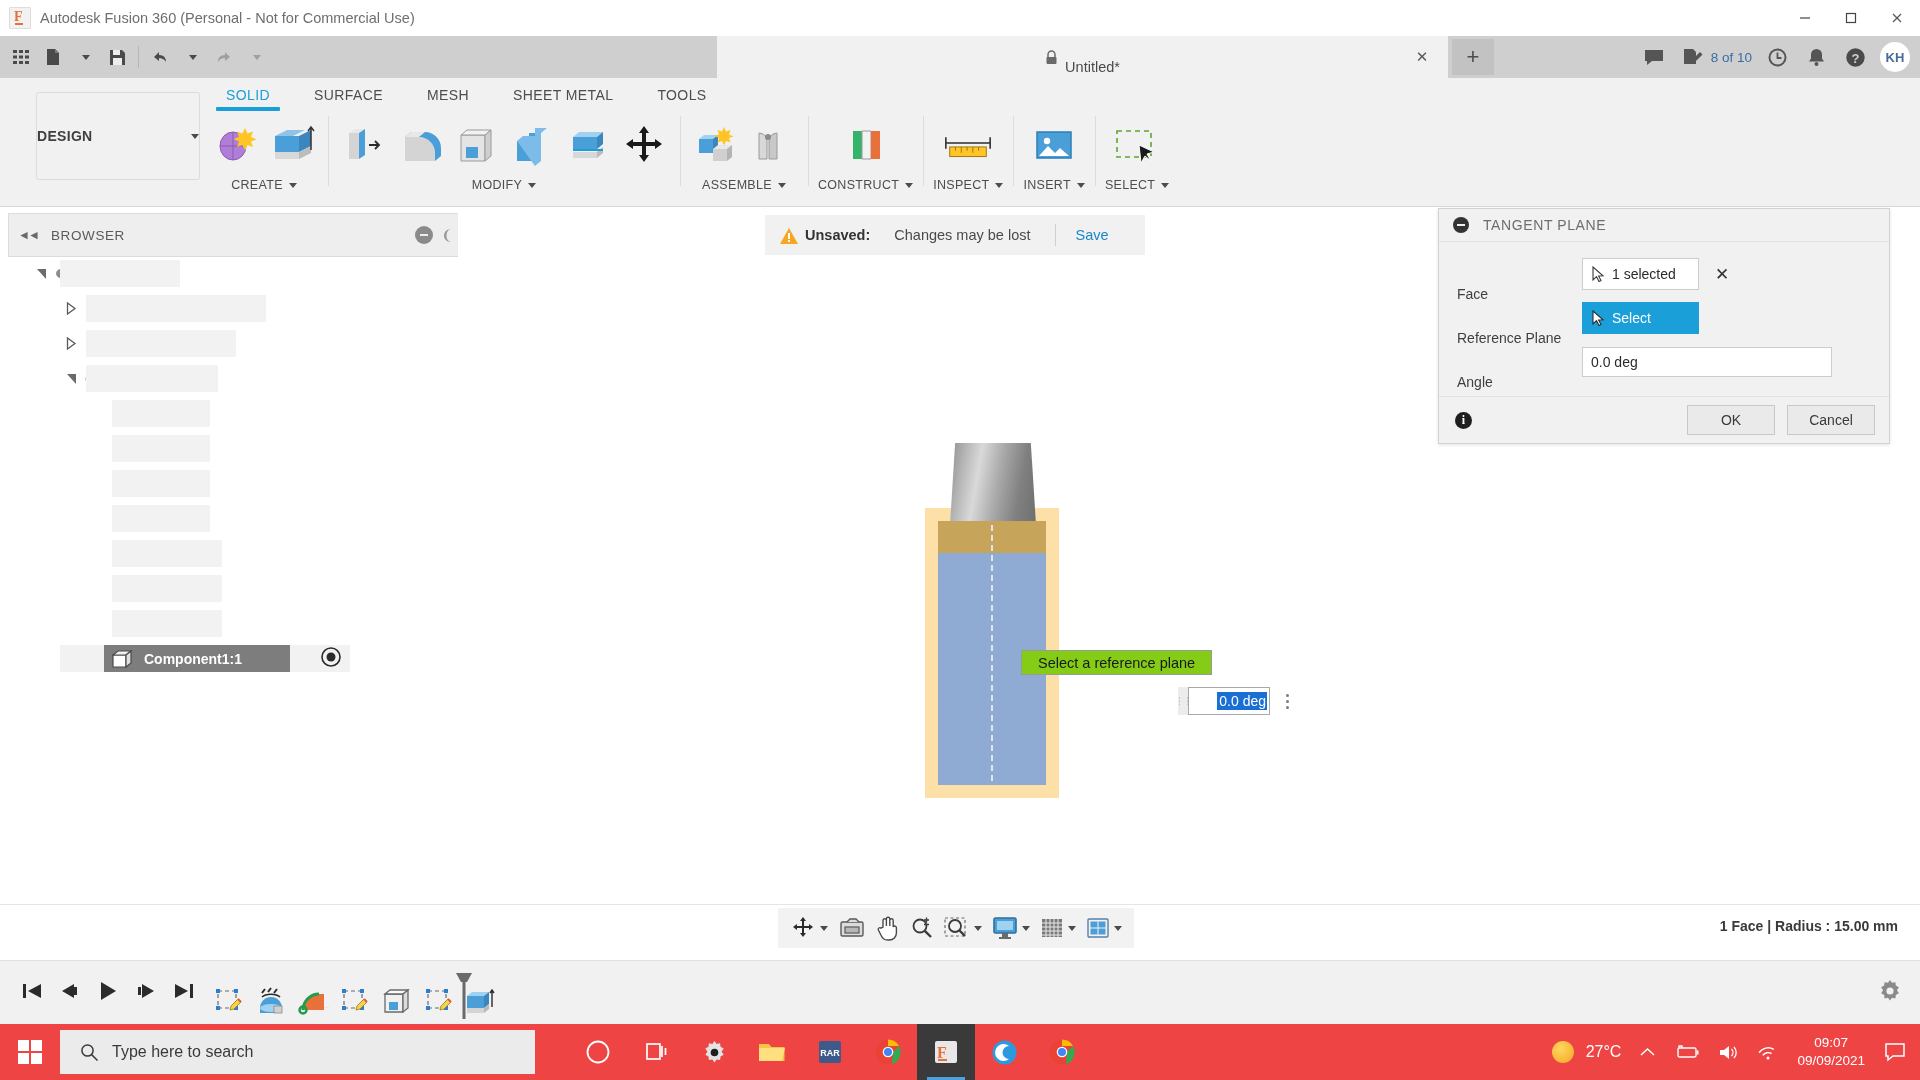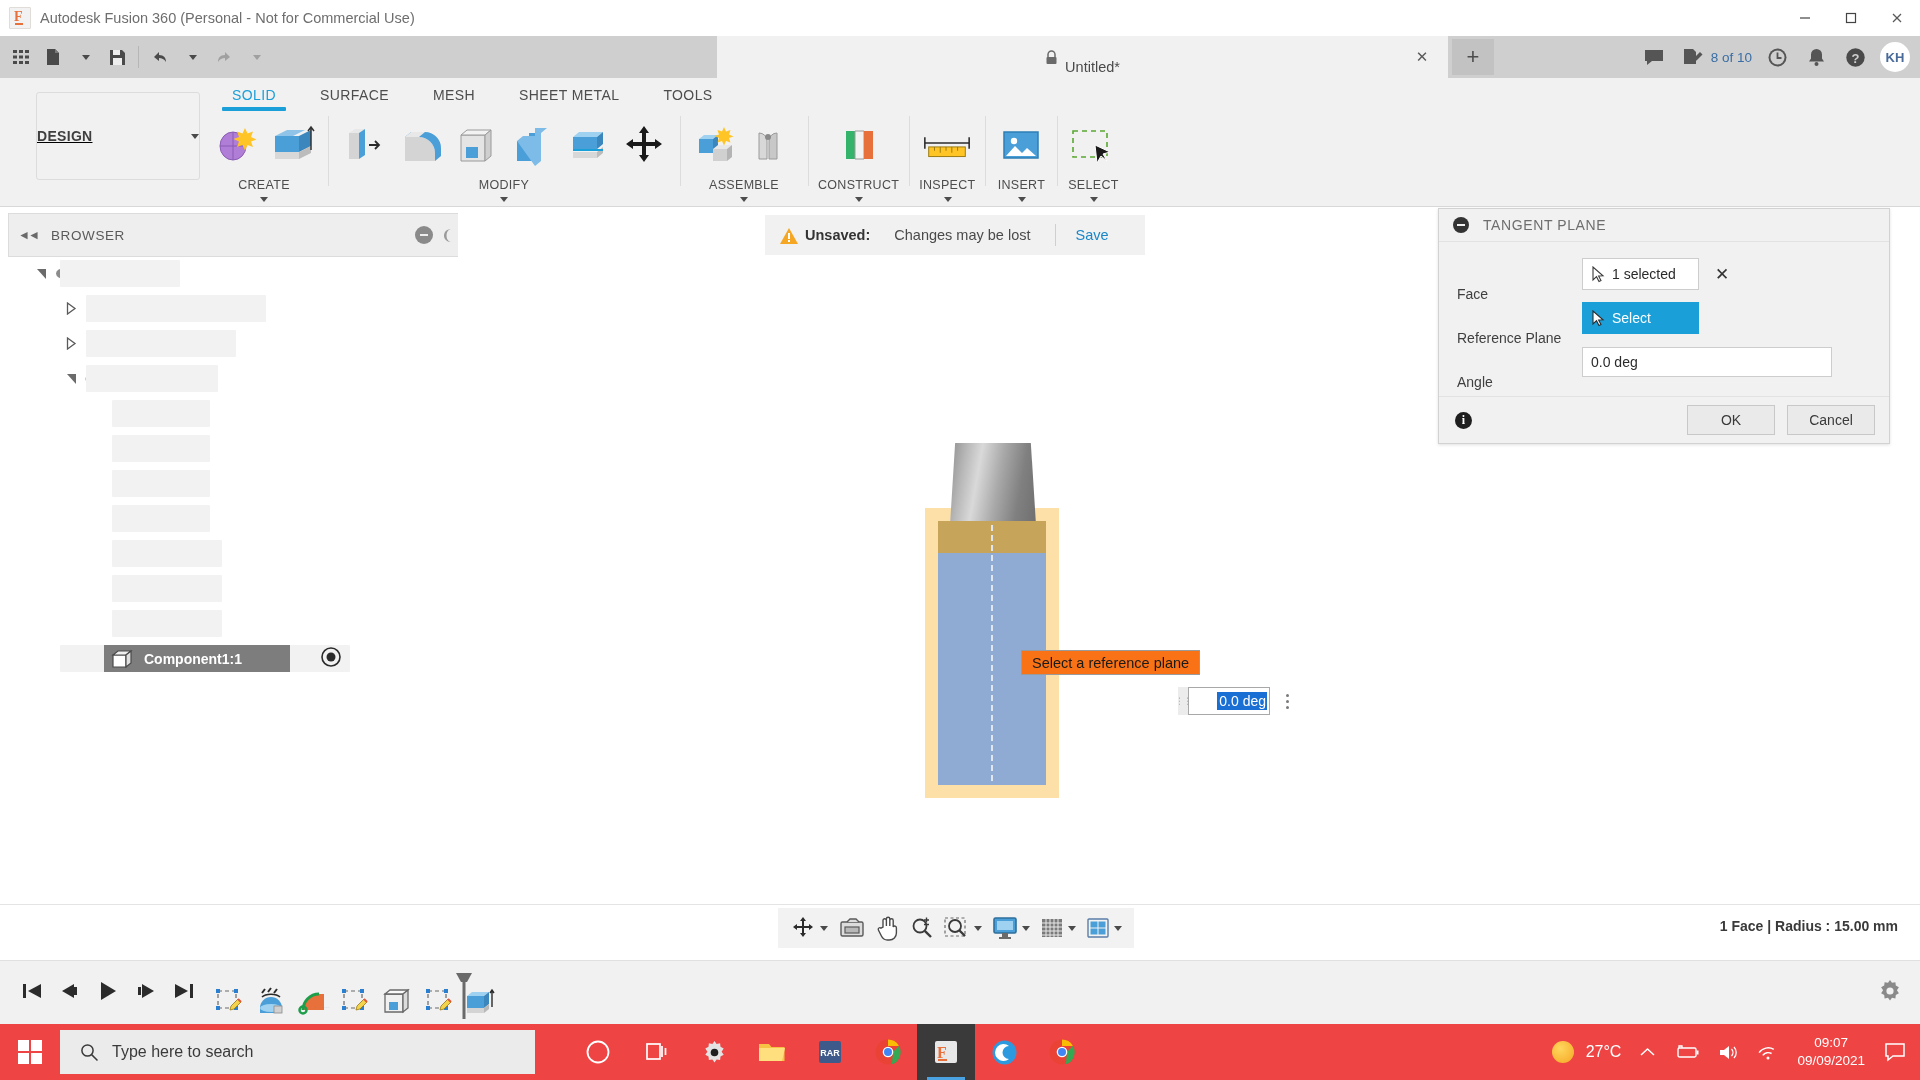--- a/index.html
+++ b/index.html
@@ -31,34 +31,34 @@
   .doctab-title{font-size:14.5px;color:#4a4a4a;margin-top:20px;}
   .tabclose{position:absolute;right:16px;top:11px;width:20px;height:20px;display:flex;align-items:center;justify-content:center;color:#5a5a5a;font-size:15px;}
   .newtab{position:absolute;left:1452px;top:3px;width:42px;height:36px;background:#c2c2c2;display:flex;align-items:center;justify-content:center;font-size:22px;color:#4c4c4c;font-weight:300;}
   .qat-right{position:absolute;right:4px;top:0;height:42px;display:flex;align-items:center;gap:3px;}
   .qr-btn{width:36px;height:34px;display:flex;align-items:center;justify-content:center;color:#555;}
   .jobcount{font-size:13.5px;color:#3a6ea5;margin-left:-3px;margin-right:4px;}
   .avatar{width:30px;height:30px;border-radius:50%;background:#fff;display:flex;align-items:center;justify-content:center;font-size:13px;font-weight:bold;color:#4a6b9a;margin-right:6px;margin-left:4px;}
 
   
   .ribbon{position:absolute;left:0;top:78px;width:1920px;height:128px;background:#f1f1f1;border-bottom:1px solid #d8d8d8;}
-  .design-box{position:absolute;left:36px;top:14px;width:162px;height:86px;border:1px solid #dcdcdc;border-radius:3px;display:flex;align-items:center;justify-content:space-between;gap:5px;background:#f1f1f1;text-decoration:underline;}
+  .design-box{position:absolute;left:36px;top:14px;width:162px;height:86px;border:1px solid #dcdcdc;border-radius:3px;display:flex;align-items:center;justify-content:space-between;gap:5px;background:#f1f1f1;}
   .design-label{font-size:14px;font-weight:bold;color:#3f3f3f;letter-spacing:.3px;}
 
-  .ribtabs{position:absolute;left:210px;top:4px;display:flex;gap:0;}
+  .ribtabs{position:absolute;left:204px;top:4px;display:flex;gap:0;}
   .ribtab{padding:5px 22px 6px 22px;font-size:14px;color:#4d4d4d;position:relative;letter-spacing:.4px;}
   .ribtab.active{color:#1a9fd9;}
   .ribtab.active:after{content:"";position:absolute;left:12px;right:12px;bottom:-2px;height:4px;background:#1a9fd9;border-radius:1px;}
 
   .ribpanels{position:absolute;left:200px;top:34px;height:94px;display:flex;align-items:flex-start;}
   .rpanel{height:94px;display:flex;flex-direction:column;align-items:center;padding:0 10px;position:relative;}
   .rpanel + .rpanel:before{content:"";position:absolute;left:0;top:4px;height:70px;width:1px;background:#dcdcdc;}
   .ricons{display:flex;align-items:center;gap:4px;height:66px;}
   .ricon{width:52px;height:58px;display:flex;align-items:center;justify-content:center;}
-  .rlabel{font-size:12.5px;color:#4d4d4d;display:flex;align-items:center;gap:5px;letter-spacing:.3px;flex-direction:column;}
+  .rlabel{font-size:12.5px;color:#4d4d4d;display:flex;align-items:center;gap:5px;letter-spacing:.3px;}
   .rlabel .caret{border-top-color:#4d4d4d;}
 
   
   .browser{position:absolute;left:8px;top:213px;width:450px;height:42px;background:#eeeeee;border:1px solid #dcdcdc;display:flex;align-items:center;}
   .brw-collapse{width:26px;display:flex;align-items:center;justify-content:center;color:#6a6a6a;font-size:12px;letter-spacing:-2px;padding-left:6px;}
   .brw-title{font-size:13.5px;color:#5a5a5a;letter-spacing:.6px;margin-left:10px;}
   .brw-min{position:absolute;right:26px;width:18px;height:18px;border-radius:50%;background:#8a8a8a;display:flex;align-items:center;justify-content:center;}
   .brw-min:after{content:"";width:8px;height:2px;background:#eee;}
   .brw-grip{position:absolute;right:6px;font-size:14px;color:#9a9a9a;}
 
@@ -96,21 +96,21 @@
   .m-band{position:absolute;left:13px;top:78px;width:108px;height:32px;background:#c6a45a;}
   .m-cone{position:absolute;left:25px;top:0;width:86px;height:82px;
      background:linear-gradient(100deg,#8e8e8e 0%,#b9b9b9 18%,#d9d9d9 33%,#a9a9a9 55%,#808080 78%,#6f6f6f 100%);
      clip-path:polygon(6% 0%,94% 0%,100% 100%,0% 100%);}
   .m-cone-lip{position:absolute;left:24px;top:78px;width:88px;height:6px;background:linear-gradient(100deg,#9a9a9a,#c8c8c8 35%,#8b8b8b);}
   .m-axis{position:absolute;left:66px;top:82px;width:0;height:256px;border-left:2px dashed #dfe6f0;}
   .m-xmark{position:absolute;left:1539px;top:238px;font-size:13px;color:#e24a4a;font-weight:bold;}
   .m-xline{position:absolute;left:1528px;top:245px;width:16px;height:2px;background:#e24a4a;}
 
   
-  .tooltip{position:absolute;left:1021px;top:650px;height:23px;background:#f97316;border:1px solid #9a9a9a;display:flex;align-items:center;padding:0 10px;font-size:14.5px;color:#1a1a1a;}
+  .tooltip{position:absolute;left:1021px;top:650px;height:23px;background:#84cc16;border:1px solid #9a9a9a;display:flex;align-items:center;padding:0 16px;font-size:14.5px;color:#1a1a1a;}
   
   .inline-inp{position:absolute;left:1178px;top:687px;height:28px;display:flex;align-items:center;}
   .ii-grip{width:10px;height:28px;background:#ececec;display:flex;align-items:center;justify-content:center;font-size:9px;color:#a9a9a9;letter-spacing:-1px;line-height:5px;}
   .ii-box{width:78px;height:26px;background:#fff;border:1px solid #a8a8a8;display:flex;align-items:center;justify-content:flex-end;padding-right:2px;}
   .ii-val{background:#1a6fd4;color:#ffffff;font-size:14px;padding:1px 1px 1px 2px;}
   .ii-dots{width:22px;display:flex;flex-direction:column;align-items:center;gap:3px;margin-left:6px;}
   .ii-dots i{width:3px;height:3px;background:#7a7a7a;border-radius:50%;}
 
   
   .dlg{position:absolute;left:1438px;top:208px;width:450px;background:#f1f1f1;border:1px solid #d2d2d2;box-shadow:0 1px 3px rgba(0,0,0,.12);}

